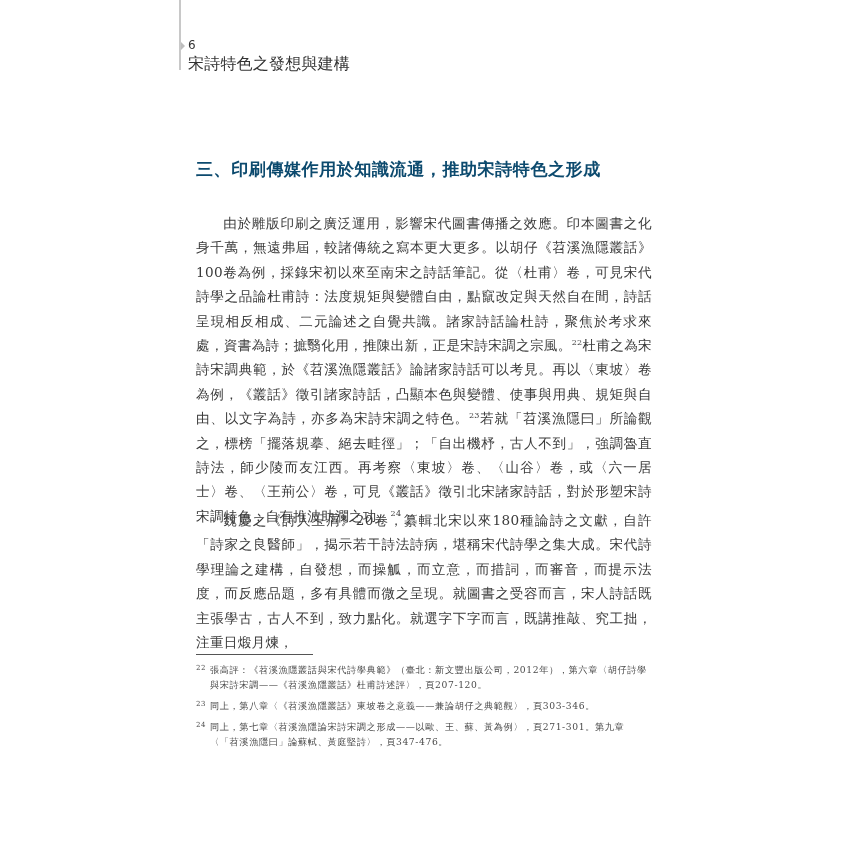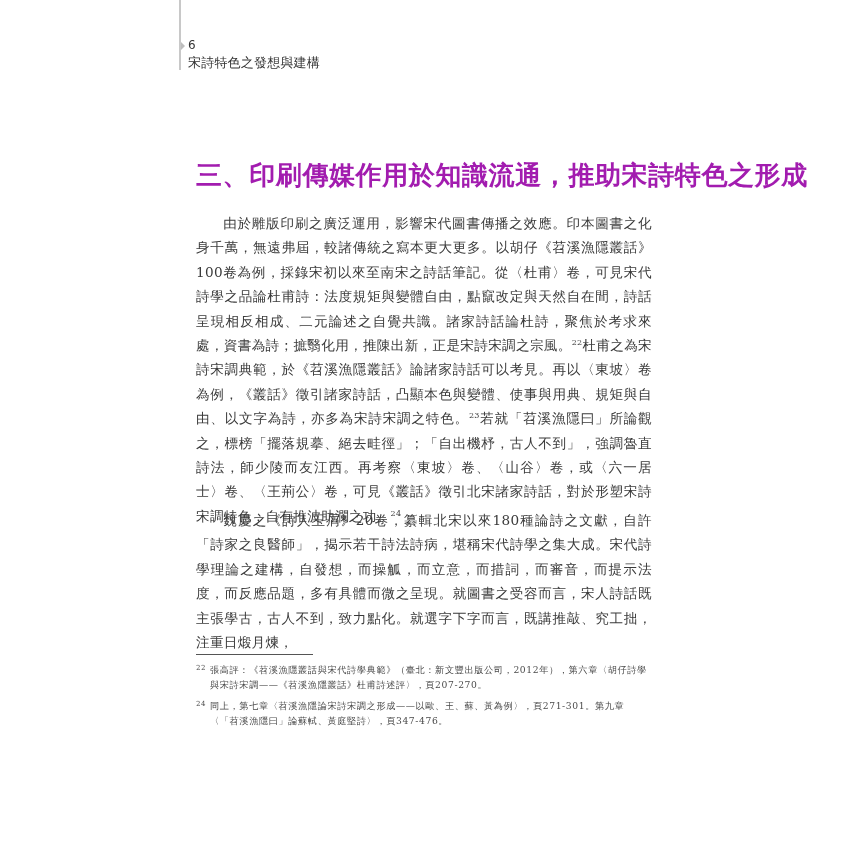--- a/index.html
+++ b/index.html
@@ -4,24 +4,24 @@
 <style>
   html, body { margin:0; padding:0; background:#ffffff; }
   body { width:850px; height:850px; position:relative; overflow:hidden;
          font-family:"DejaVu Serif","Liberation Serif",serif; color:#2b2b2b; }
   .gutter-line { position:absolute; left:179px; top:0; width:2px; height:70px; background:#c8c8c8; }
   .page-marker { position:absolute; left:181px; top:42px; width:0; height:0;
                  border-top:4px solid transparent; border-bottom:4px solid transparent; border-left:4px solid #bdbdbd; }
   .page-number { position:absolute; left:188px; top:38px; font-family:"DejaVu Sans","Liberation Sans",sans-serif;
                  font-size:12px; color:#333; }
   .running-head { position:absolute; left:188px; top:54px; font-family:Liberation Serif, serif;
-                  font-size:13px; color:#333; letter-spacing:0.2px; }
+                  font-size:16px; color:#333; letter-spacing:0.2px; }
   .section-title { position:absolute; left:196px; top:158px; width:460px;
                    font-family:"DejaVu Sans","Liberation Sans",sans-serif; font-weight:bold;
-                   font-size:26px; color:#a21caf; letter-spacing:0.6px; white-space:nowrap; }
+                   font-size:17px; color:#0c4a6e; letter-spacing:0.6px; white-space:nowrap; }
   .body { position:absolute; left:196px; width:456px; font-size:13.6px; line-height:24.4px;
           color:#3a3a3a; text-align:justify; letter-spacing:0.3px; }
   .para { margin:0; text-indent:2em; }
   .para1 { top:211px; }
   .para2 { top:508px; }
   sup { font-size:8px; line-height:0; vertical-align:5px; }
   .rule { position:absolute; left:196px; top:654px; width:117px; height:1px; background:#555; }
   .footnotes { position:absolute; left:196px; top:661px; width:456px; font-size:9.2px; line-height:15px;
                color:#4a4a4a; letter-spacing:0.6px; }
   .fn { margin:0 0 5px 0; padding-left:14px; text-indent:-14px; }
@@ -41,15 +41,16 @@
   <p class="para"><span>由於雕版印刷之廣泛運用，影響宋代圖書傳播之效應。印本圖書之化身千萬，無遠弗屆，較諸傳統之寫本更大更多。以胡仔《苕溪漁隱叢話》100卷為例，採錄宋初以來至南宋之詩話筆記。從〈杜甫〉卷，可見宋代詩學之品論杜甫詩：法度規矩與變體自由，點竄改定與天然自在間，詩話呈現相反相成、二元論述之自覺共識。諸家詩話論杜詩，聚焦於考求來處，資書為詩；摭翳化用，推陳出新，正是宋詩宋調之宗風。</span><sup>22</sup><span>杜甫之為宋詩宋調典範，於《苕溪漁隱叢話》論諸家詩話可以考見。再以〈東坡〉卷為例，《叢話》徵引諸家詩話，凸顯本色與變體、使事與用典、規矩與自由、以文字為詩，亦多為宋詩宋調之特色。</span><sup>23</sup><span>若就「苕溪漁隱曰」所論觀之，標榜「擺落規摹、絕去畦徑」；「自出機杼，古人不到」，強調魯直詩法，師少陵而友江西。再考察〈東坡〉卷、〈山谷〉卷，或〈六一居士〉卷、〈王荊公〉卷，可見《叢話》徵引北宋諸家詩話，對於形塑宋詩宋調特色，自有推波助瀾之功。</span><sup>24</sup></p>
 </div>
 
 <div class="body para2">
   <p class="para">魏慶之《詩人玉屑》20卷，纂輯北宋以來180種論詩之文獻，自許「詩家之良醫師」，揭示若干詩法詩病，堪稱宋代詩學之集大成。宋代詩學理論之建構，自發想，而操觚，而立意，而措詞，而審音，而提示法度，而反應品題，多有具體而微之呈現。就圖書之受容而言，宋人詩話既主張學古，古人不到，致力點化。就選字下字而言，既講推敲、究工拙，注重日煅月煉，</p>
 </div>
 
 <div class="rule"></div>
 
 <div class="footnotes">
-  <p class="fn"><span class="num">22</span><span>張高評：《苕溪漁隱叢話與宋代詩學典範》（臺北：新文豐出版公司，2012年），第六章〈胡仔詩學與宋詩宋調——《苕溪漁隱叢話》杜甫詩述評〉，頁207-270。</span></p>
+  <p class="fn"><span class="num">22</span><span>張高評：《苕溪漁隱叢話與宋代詩學典範》（臺北：新文豐出版公司，2012年），第六章〈胡仔詩學與宋詩宋調——《苕溪漁隱叢話》杜甫詩述評〉，頁207-120。</span></p>
+  <p class="fn"><span class="num">23</span><span>同上，第八章〈《苕溪漁隱叢話》東坡卷之意義——兼論胡仔之典範觀〉，頁303-346。</span></p>
   <p class="fn"><span class="num">24</span><span>同上，第七章〈苕溪漁隱論宋詩宋調之形成——以歐、王、蘇、黃為例〉，頁271-301。第九章〈「苕溪漁隱曰」論蘇軾、黃庭堅詩〉，頁347-476。</span></p>
 </div>
 
 </body></html>

